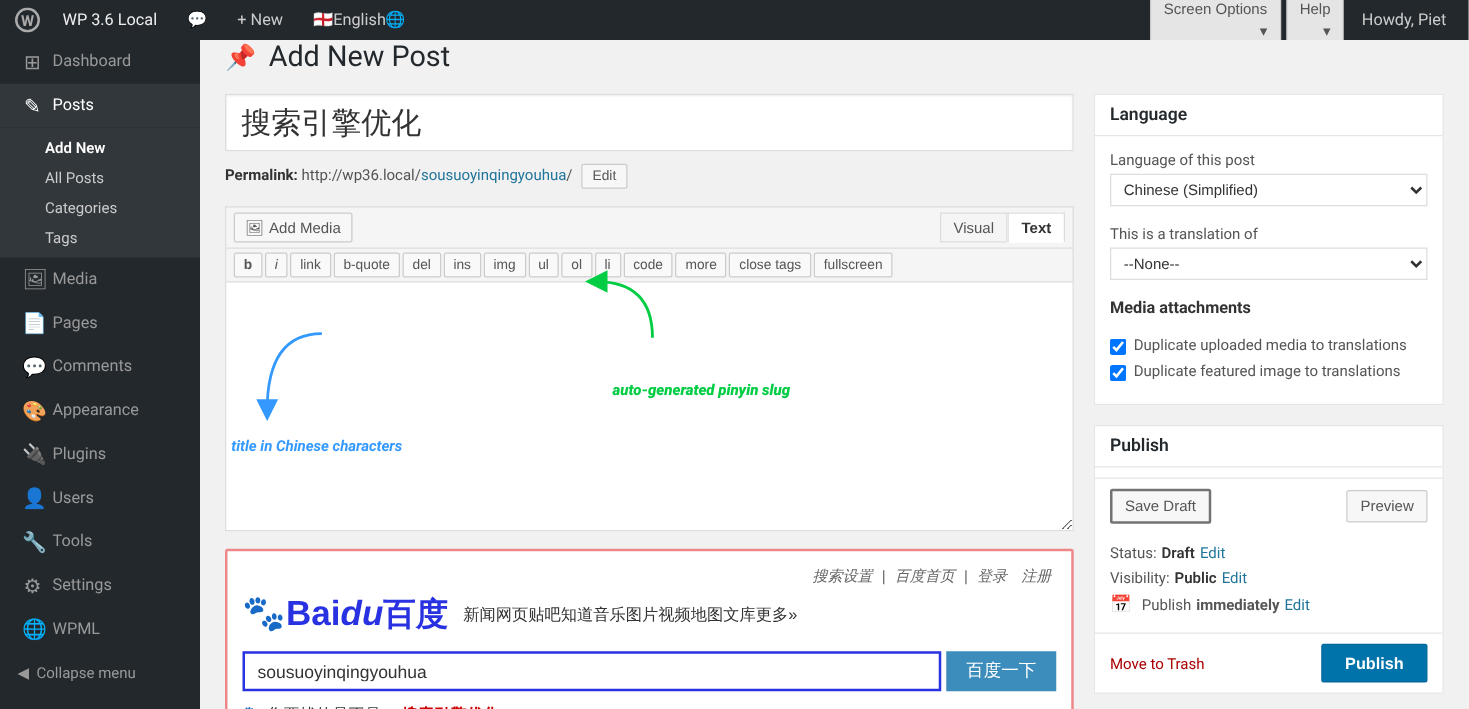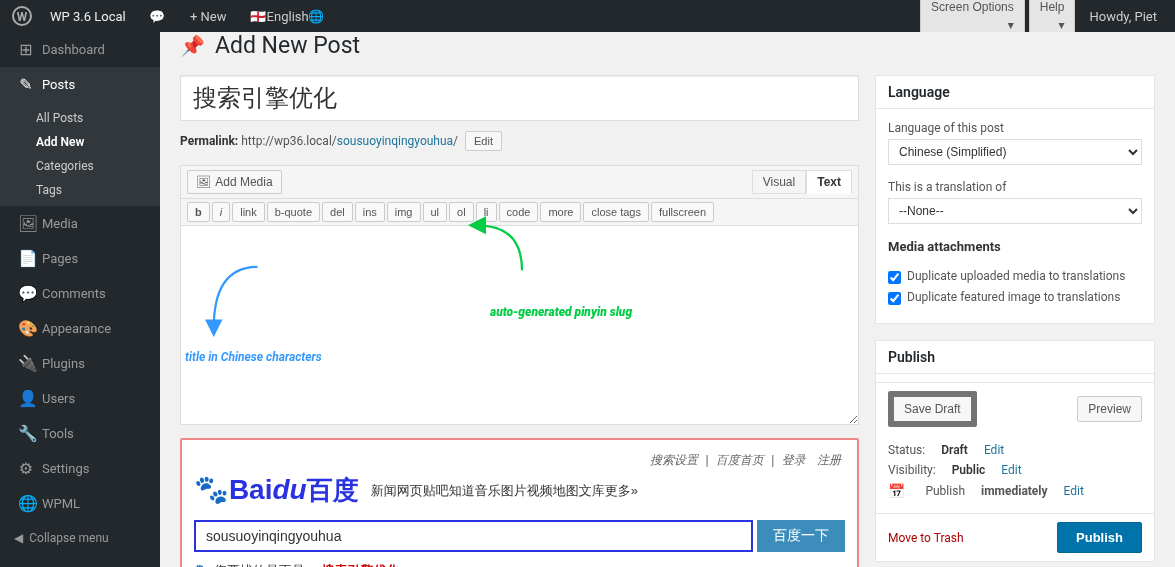--- a/index.html
+++ b/index.html
@@ -136,24 +136,24 @@
     .postbox-header { padding: 8px 12px; border-bottom: 1px solid #e5e5e5; display: flex; align-items: center; justify-content: space-between; }
     .postbox-header h2 { font-size: 14px; font-weight: 600; color: #23282d; }
     .postbox-body { padding: 12px; }
     .postbox label { display: block; margin-bottom: 4px; font-size: 12px; color: #555; }
     .postbox select { width: 100%; padding: 4px 6px; border: 1px solid #ddd; font-size: 12px; color: #333; background: #fff; }
     .checkbox-row { display: flex; align-items: flex-start; gap: 6px; margin-bottom: 6px; font-size: 12px; color: #555; }
     .checkbox-row input[type=checkbox] { margin-top: 2px; }
 
     
     .publish-actions { display: flex; justify-content: space-between; align-items: center; padding: 8px 12px; border-top: 1px solid #e5e5e5; margin-top: 8px; }
-    .save-draft-btn { background: #f7f7f7; border: 6px solid #737373; padding: 5px 10px; font-size: 12px; cursor: pointer; border-radius: 2px; color: #555; }
+    .save-draft-btn { background: #f7f7f7; border: 2px solid #737373; padding: 5px 10px; font-size: 12px; cursor: pointer; border-radius: 2px; color: #555; }
     .preview-btn { background: #f7f7f7; border: 1px solid #ccc; padding: 5px 10px; font-size: 12px; cursor: pointer; border-radius: 2px; color: #555; }
     .publish-info { padding: 8px 12px; }
-    .publish-info-row { display: flex; align-items: center; gap: 16px; margin-bottom: 6px; font-size: 12px; color: #555; }
+    .publish-info-row { display: flex; align-items: center; gap: 4px; margin-bottom: 6px; font-size: 12px; color: #555; }
     .publish-info-row .label { color: #555; }
     .publish-info-row .value { font-weight: 600; color: #333; }
     .publish-info-row a { color: #21759b; text-decoration: none; cursor: pointer; }
     .publish-btn-row { padding: 8px 12px; display: flex; justify-content: space-between; align-items: center; border-top: 1px solid #e5e5e5; }
     .move-to-trash { color: #a00; font-size: 12px; text-decoration: none; cursor: pointer; }
     .publish-button { background: #0073aa; border: 1px solid #006799; color: #fff; padding: 7px 18px; font-size: 13px; font-weight: 600; cursor: pointer; border-radius: 2px; }
     .publish-calendar-icon { font-size: 14px; color: #888; margin-right: 4px; }
 
     .wp-switch-editor { display: flex; }
   </style>
@@ -193,22 +193,22 @@
   <div id="adminmenu">
     <div class="menu-item">
       <span class="menu-icon">⊞</span>
       <span>Dashboard</span>
     </div>
     <div class="menu-item parent-active">
       <span class="menu-icon">✎</span>
       <span>Posts</span>
     </div>
     <div class="submenu">
+      <a class="submenu-item active">Add New</a>
       <a class="submenu-item">All Posts</a>
-      <a class="submenu-item active">Add New</a>
       <a class="submenu-item">Categories</a>
       <a class="submenu-item">Tags</a>
     </div>
     <div class="menu-item">
       <span class="menu-icon">🖼</span>
       <span>Media</span>
     </div>
     <div class="menu-item">
       <span class="menu-icon">📄</span>
       <span>Pages</span>

